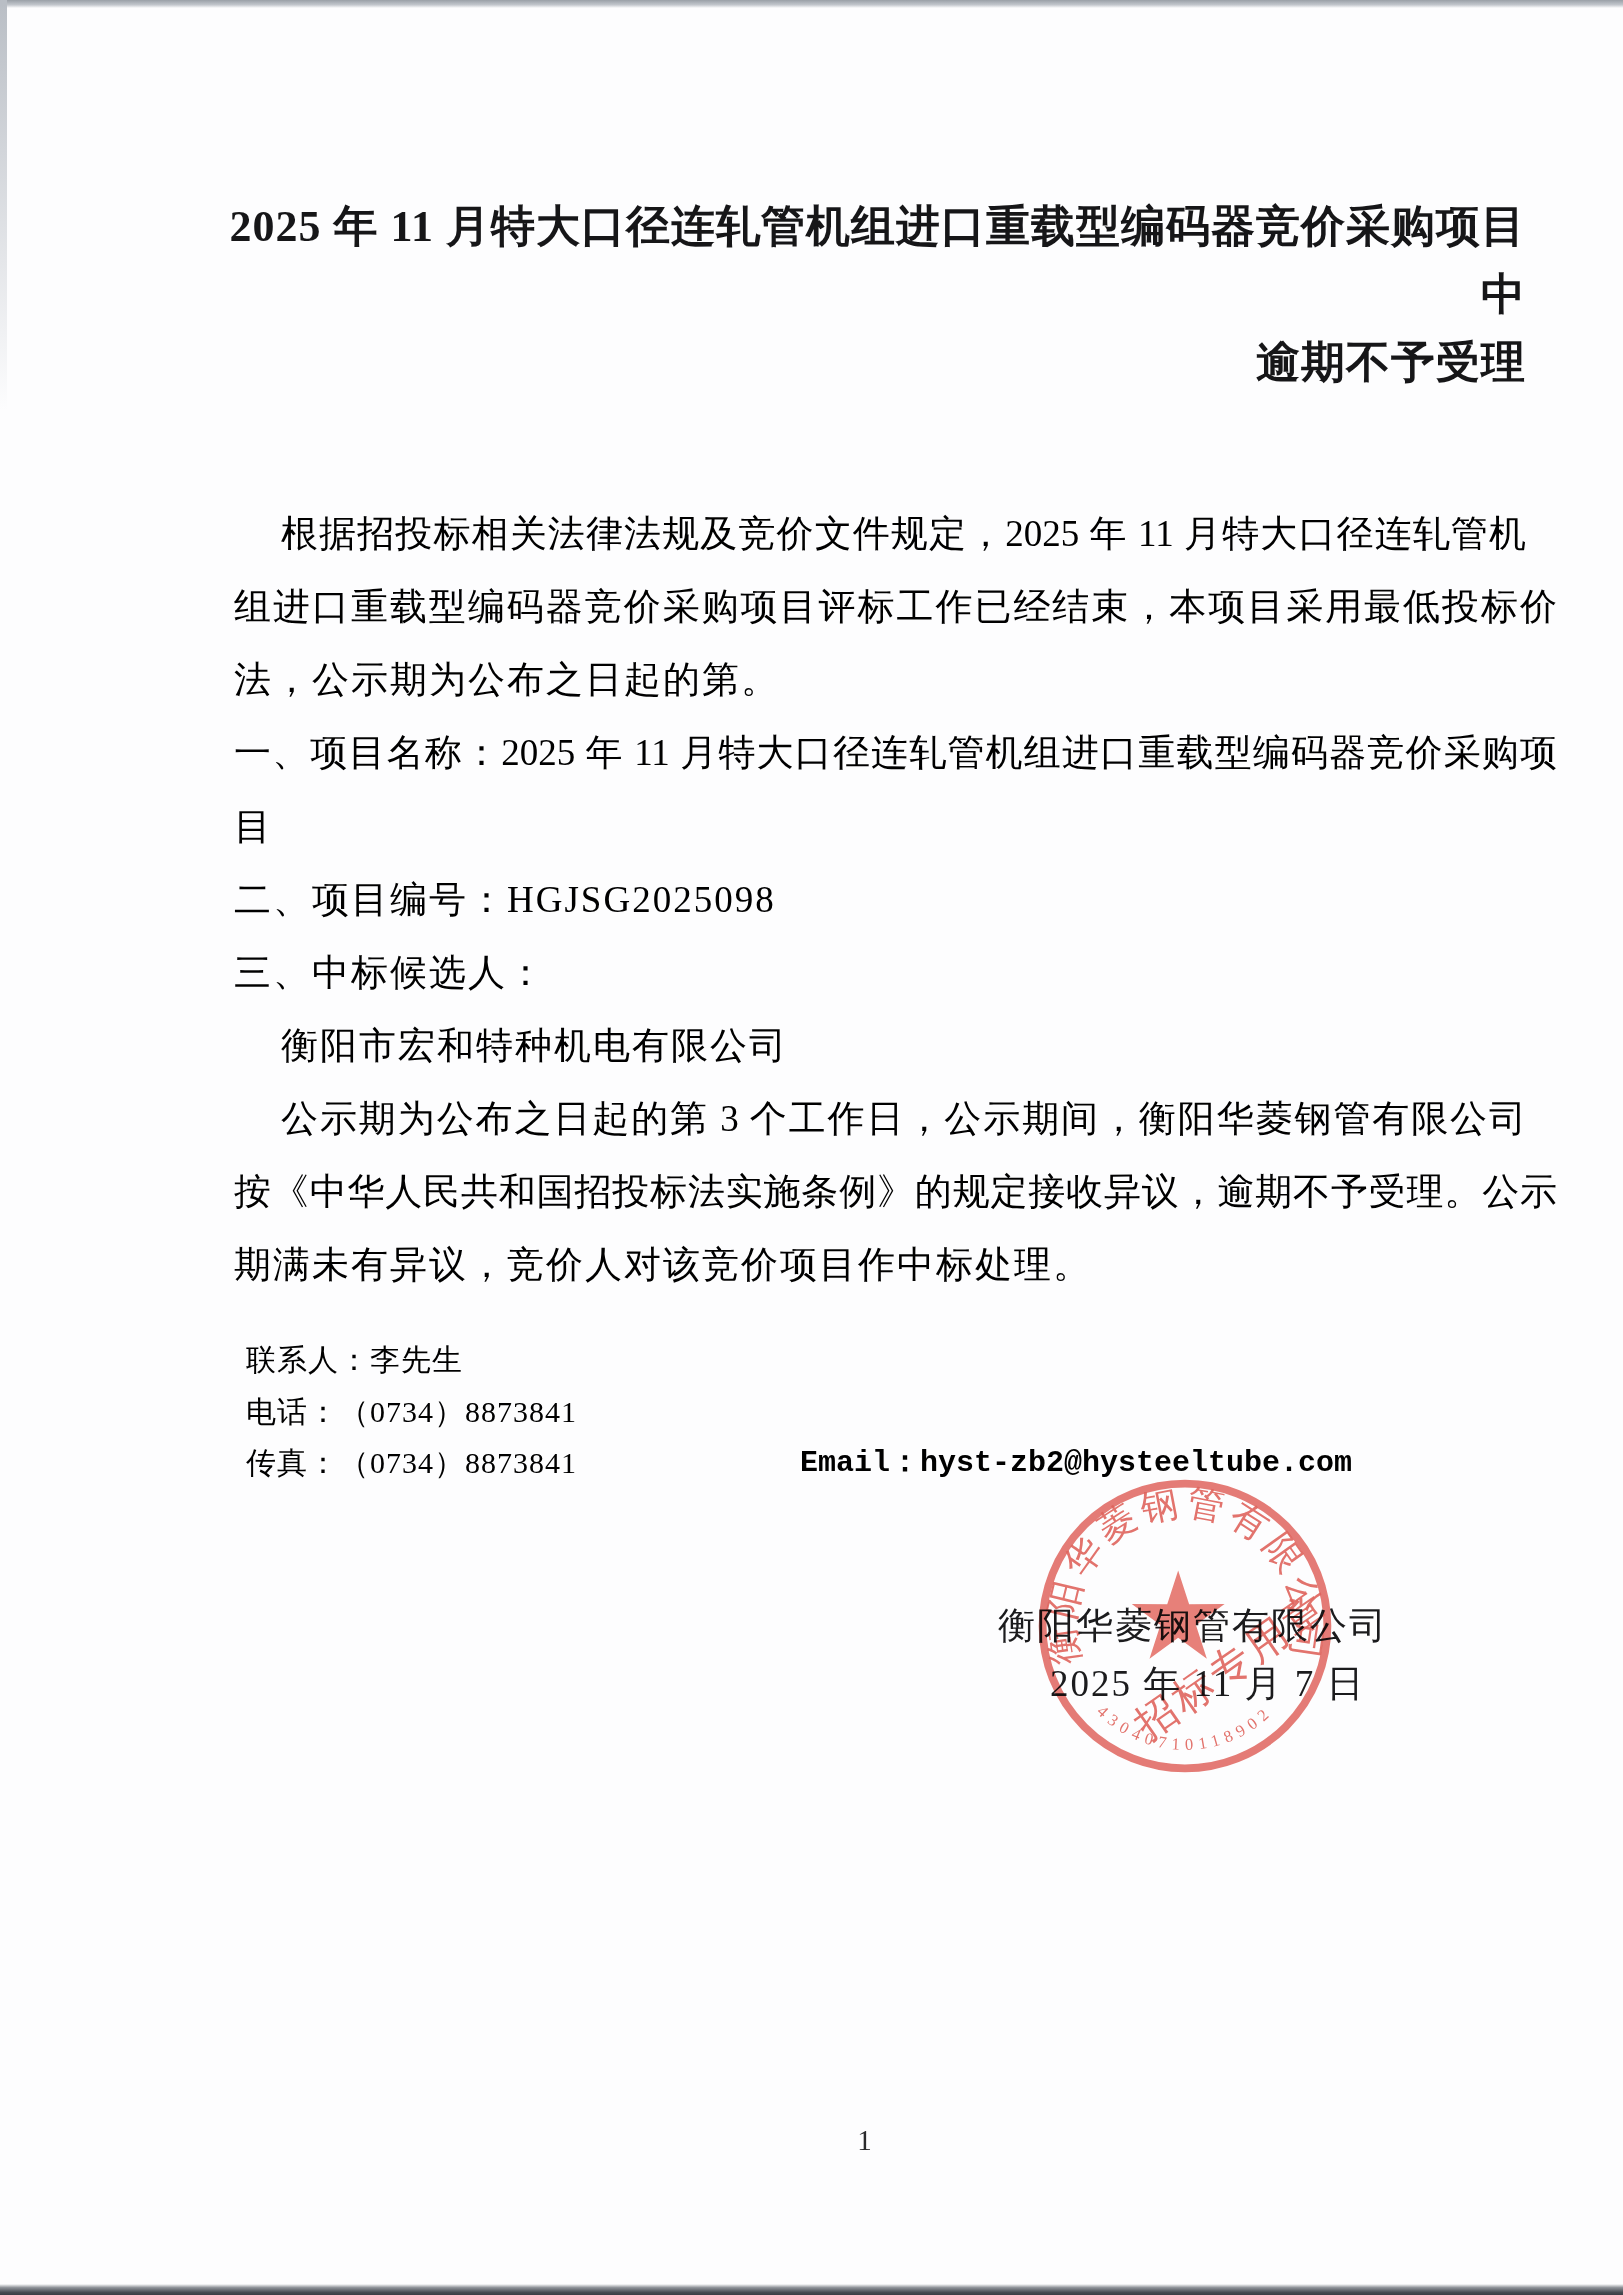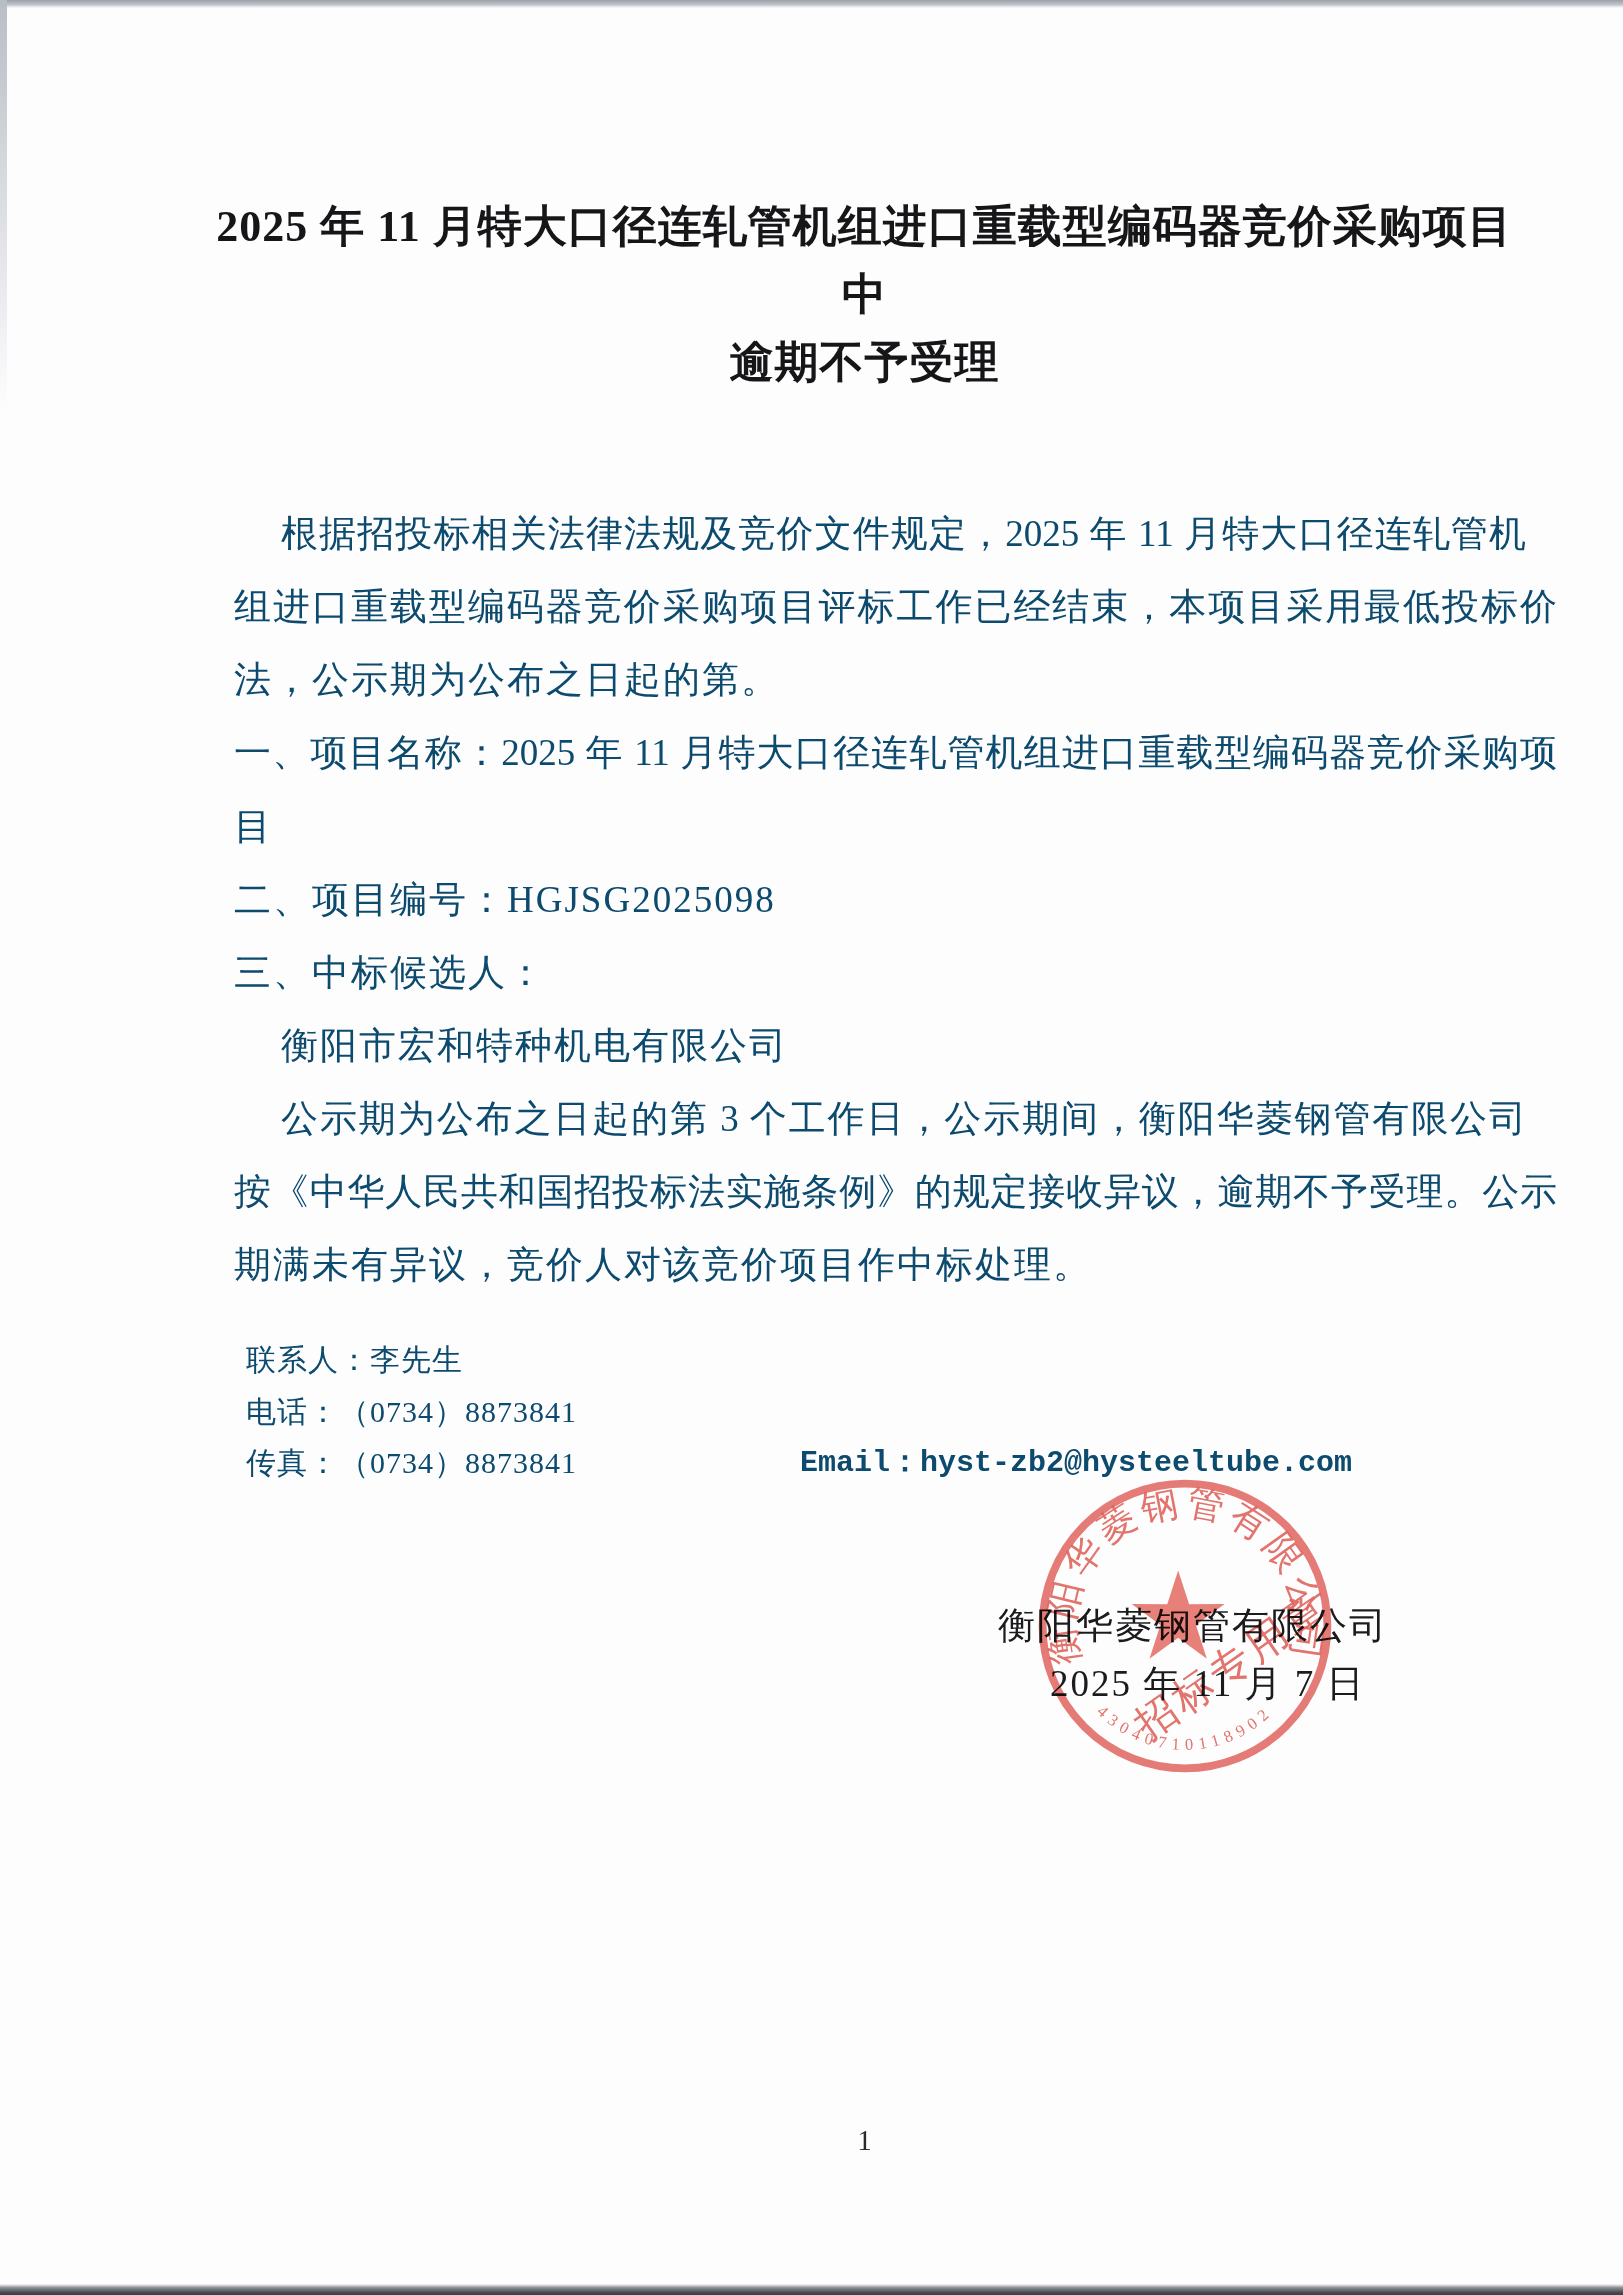--- a/index.html
+++ b/index.html
@@ -25,34 +25,34 @@
     position: absolute; left: 0; bottom: 0; width: 100%; height: 11.7px;
     background: linear-gradient(to bottom, rgba(255,255,255,0), #8d9197 30%, #474b52 70%, #35383e);
   }
   .edge-left {
     position: absolute; left: 0; top: 0; width: 6.8px; height: 410px;
     background: linear-gradient(to bottom, #b9bec5, rgba(255,255,255,0));
   }
   .doc-title {
     position: absolute;
     left: 203px; top: 193px; width: 1323px;
-    text-align: center;
+    text-align: right;
     font-weight: bold;
     font-size: 44px;
     line-height: 68px;
     letter-spacing: 1px;
     color: #161618;
   }
   .ln {
     position: absolute;
     font-size: 37px;
     line-height: 43px;
     white-space: nowrap;
     letter-spacing: 2px;
-    color: #0c4a6e;
+    color: #000000;
   }
   .ln.just {
     white-space: normal;
     text-align: justify;
     text-align-last: justify;
     letter-spacing: 0;
   }
   .m0 { left: 203px; width: 1323px; margin-left: 31px; }
   .m1 { left: 281px; width: 1245px; }
   .contact {

